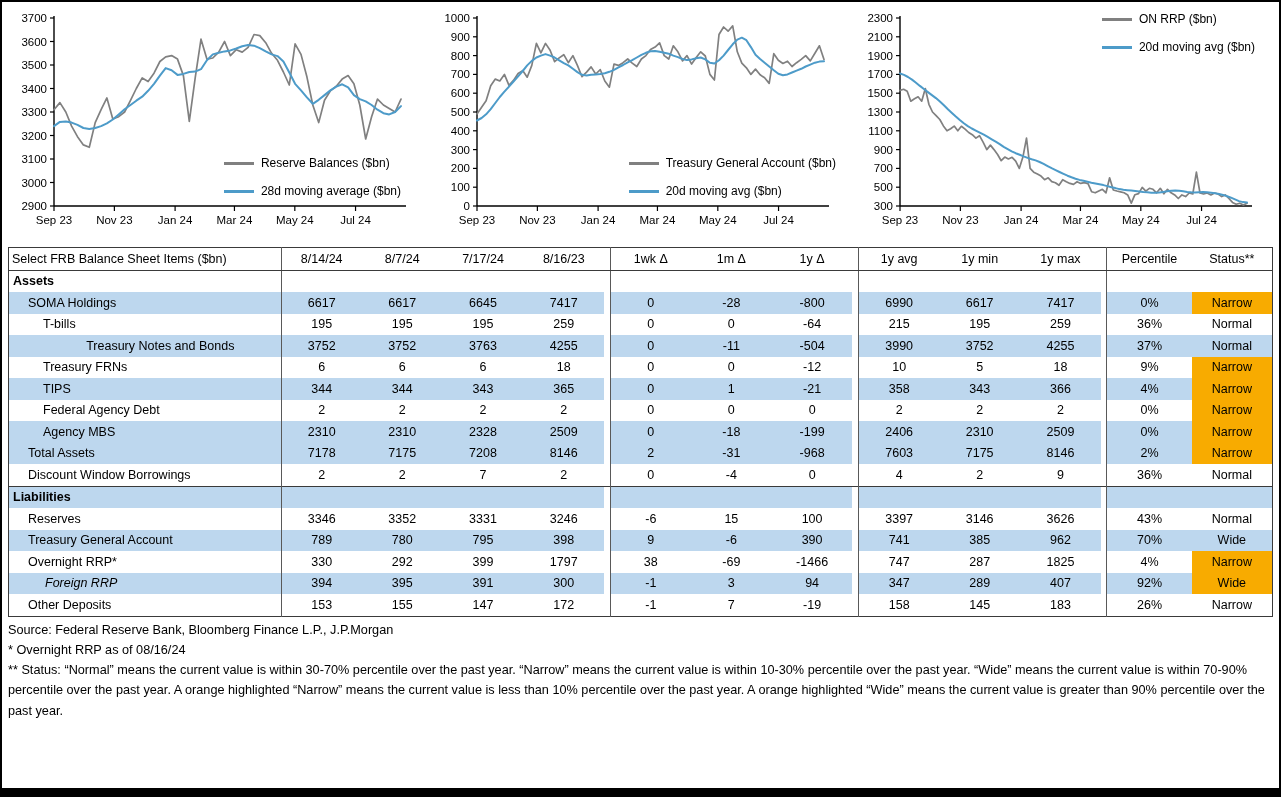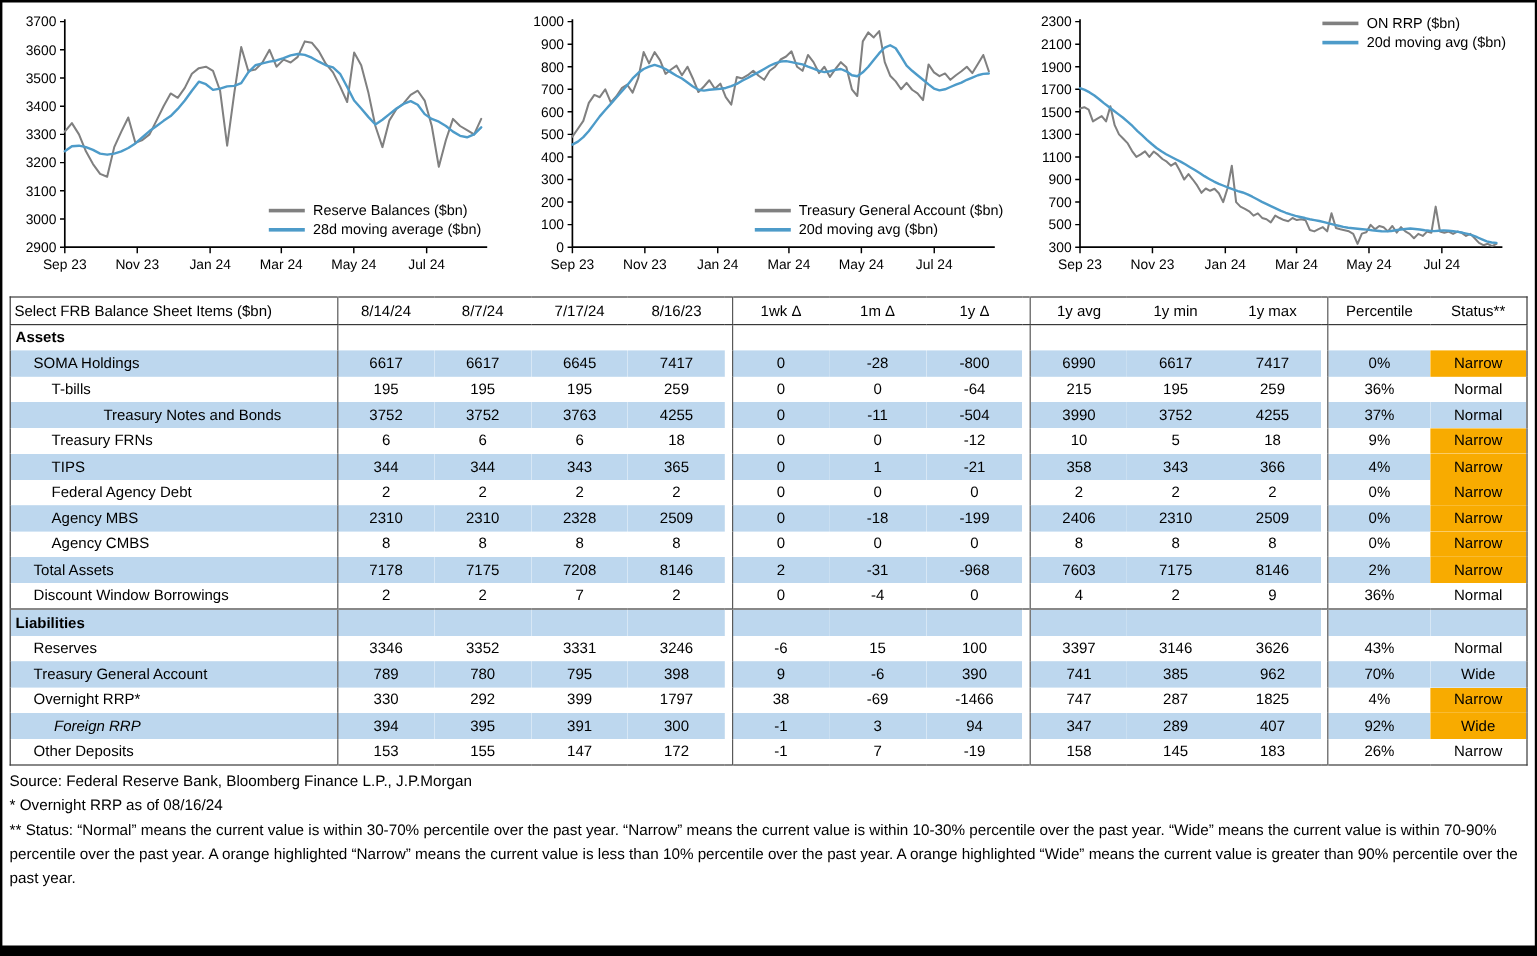--- a/index.html
+++ b/index.html
@@ -6,21 +6,21 @@
   .page{
     width:1281px;height:797px;box-sizing:border-box;background:#fff;
     border:2px solid #000;border-bottom:9px solid #000;
     font-family:"Liberation Sans","DejaVu Sans",sans-serif;color:#000;
     padding:4px 6px 0 6px;overflow:hidden;
   }
   
   .charts-row{display:flex;width:100%;height:236px;}
   .chart{position:relative;width:423px;height:236px;flex:0 0 auto;}
   .chart svg text{font-family:"Liberation Sans","DejaVu Sans",sans-serif;font-size:11.5px;fill:#000;}
-  .legend{position:absolute;display:flex;flex-direction:column;gap:2px;background:transparent;}
+  .legend{position:absolute;display:flex;flex-direction:column;gap:14px;background:transparent;}
   .legend.bottom-right{right:30px;bottom:44px;}
   .legend.bottom-right-wide{right:18px;bottom:44px;}
   .legend.top-right{right:22px;top:6px;}
   .legend-item{display:flex;align-items:center;gap:7px;}
   .legend-swatch{width:30px;height:3px;flex:0 0 auto;}
   .legend-label{font-size:12px;white-space:nowrap;}
   
   table.bs{
     width:100%;border-collapse:collapse;table-layout:fixed;
     border:1.5px solid #3a3a3a;margin-top:5px;
@@ -366,38 +366,20 @@
           <td class="c-num">-18</td>
           <td class="c-num">-199</td>
           <td class="c-spacer"></td>
           <td class="c-num">2406</td>
           <td class="c-num">2310</td>
           <td class="c-num">2509</td>
           <td class="c-spacer"></td>
           <td class="c-pct">0%</td>
           <td class="c-status orange">Narrow</td>
         </tr>
-        <tr class="">
-          <td class="c-label" style="padding-left: 34px;">Agency CMBS</td>
-          <td class="c-num">8</td>
-          <td class="c-num">8</td>
-          <td class="c-num">8</td>
-          <td class="c-num">8</td>
-          <td class="c-spacer"></td>
-          <td class="c-num">0</td>
-          <td class="c-num">0</td>
-          <td class="c-num">0</td>
-          <td class="c-spacer"></td>
-          <td class="c-num">8</td>
-          <td class="c-num">8</td>
-          <td class="c-num">8</td>
-          <td class="c-spacer"></td>
-          <td class="c-pct">0%</td>
-          <td class="c-status orange">Narrow</td>
-        </tr>
         <tr class="shade ">
           <td class="c-label" style="padding-left: 19px;">Total Assets</td>
           <td class="c-num">7178</td>
           <td class="c-num">7175</td>
           <td class="c-num">7208</td>
           <td class="c-num">8146</td>
           <td class="c-spacer"></td>
           <td class="c-num">2</td>
           <td class="c-num">-31</td>
           <td class="c-num">-968</td>

